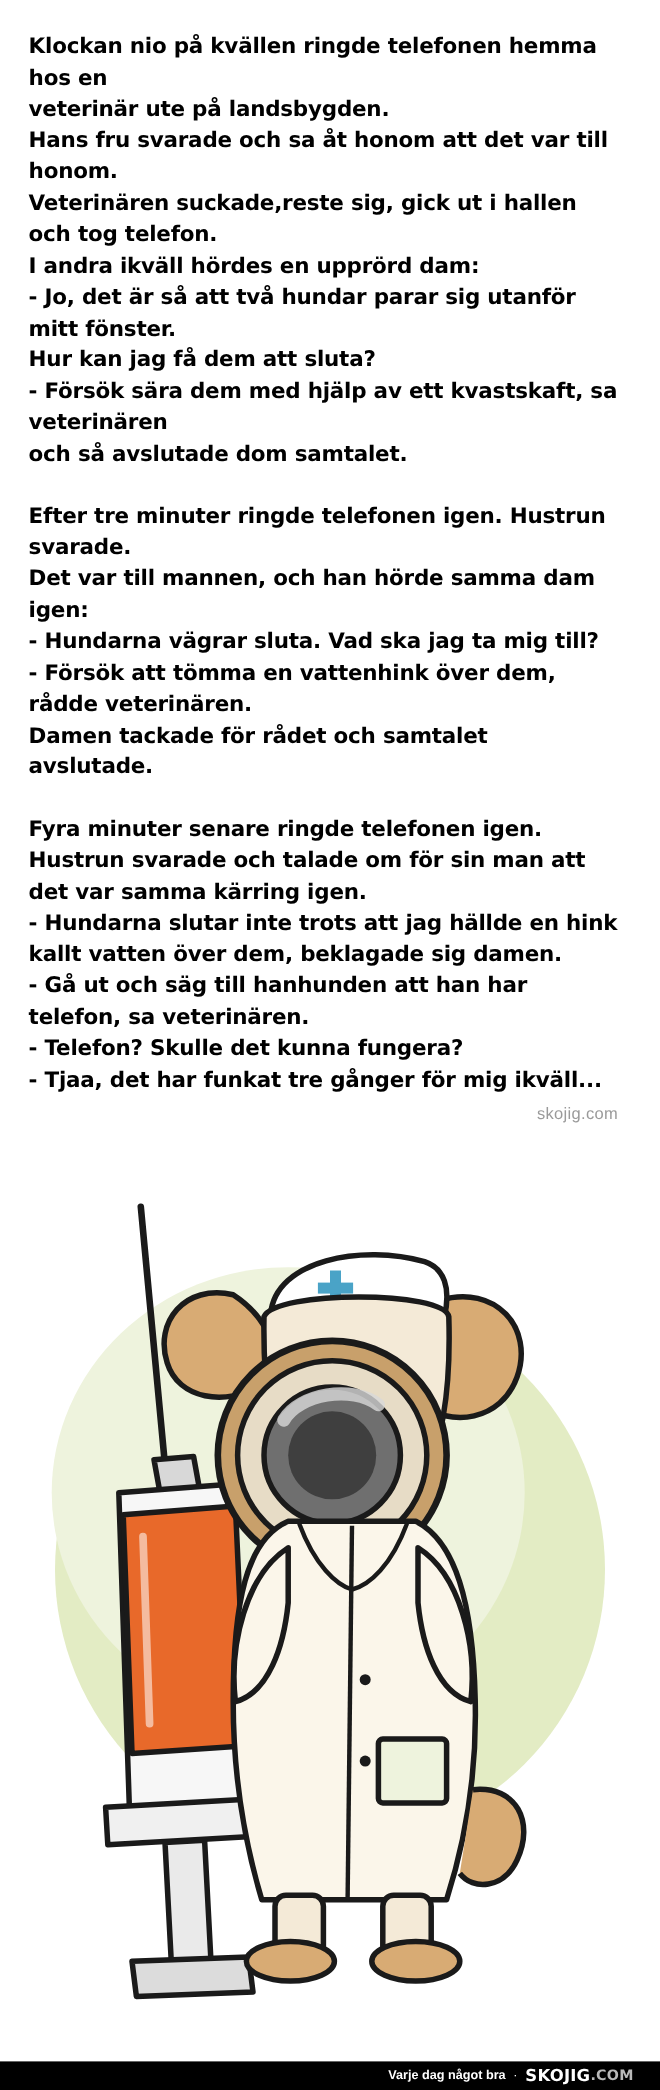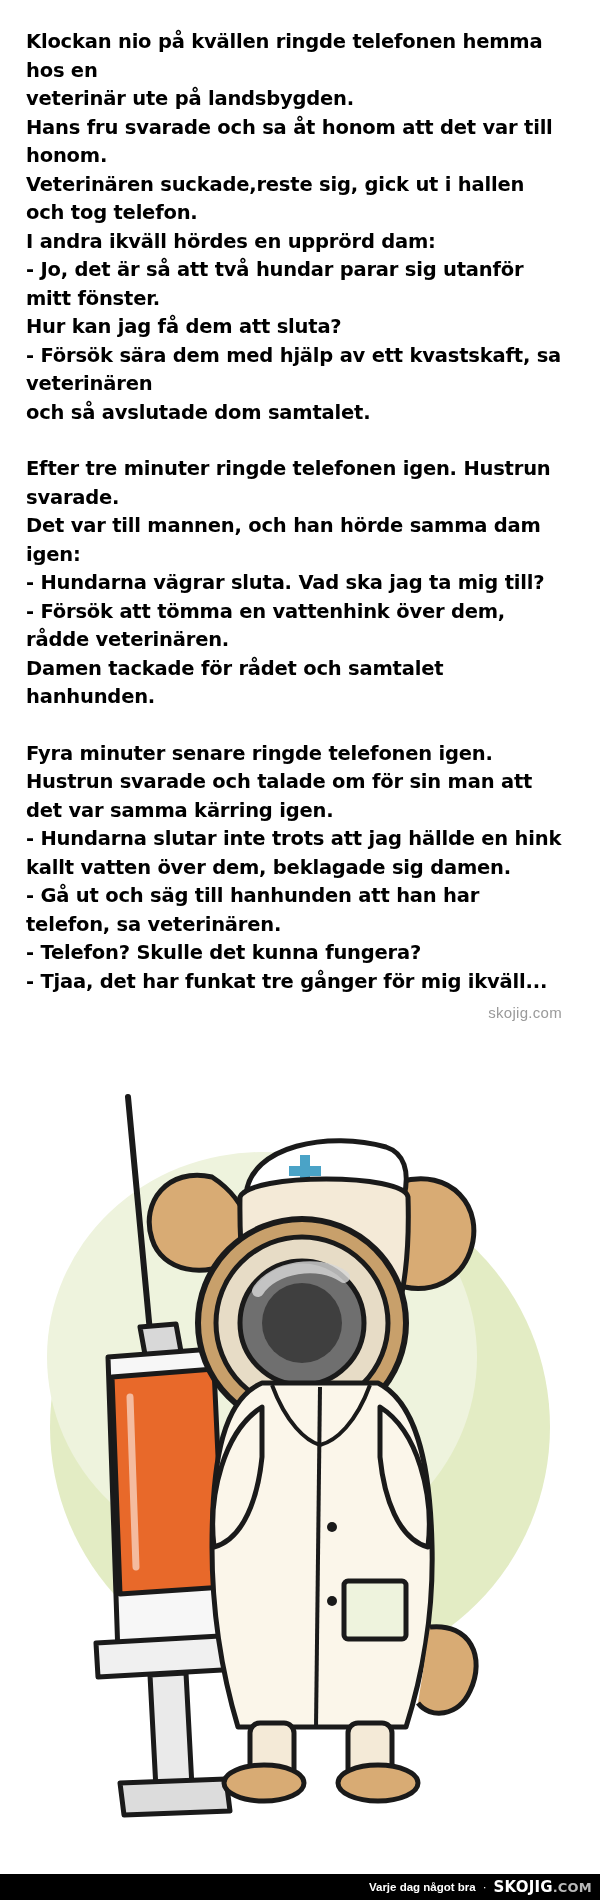--- a/index.html
+++ b/index.html
@@ -69,21 +69,21 @@
     left: 0;
     bottom: 0;
     width: 600px;
     height: 26px;
     background: #000000;
     color: #ffffff;
     display: flex;
     align-items: center;
     justify-content: flex-end;
     box-sizing: border-box;
-    padding-right: 8px;
+    padding-right: 24px;
   }
   .footer .tag {
     font-family: "Liberation Sans", sans-serif;
     font-size: 11.5px;
     font-weight: bold;
     color: #ffffff;
     margin-right: 7px;
   }
   .footer .dot {
     font-size: 11.5px;
@@ -133,21 +133,21 @@
 
     <p class="para">
       <span class="line">Efter tre minuter ringde telefonen igen. Hustrun</span>
       <span class="line">svarade.</span>
       <span class="line">Det var till mannen, och han hörde samma dam</span>
       <span class="line">igen:</span>
       <span class="line">- Hundarna vägrar sluta. Vad ska jag ta mig till?</span>
       <span class="line">- Försök att tömma en vattenhink över dem,</span>
       <span class="line">rådde veterinären.</span>
       <span class="line">Damen tackade för rådet och samtalet</span>
-      <span class="line">hanhunden.</span>
+      <span class="line">avslutade.</span>
     </p>
 
     <div class="para-gap"></div>
 
     <p class="para">
       <span class="line">Fyra minuter senare ringde telefonen igen.</span>
       <span class="line">Hustrun svarade och talade om för sin man att</span>
       <span class="line">det var samma kärring igen.</span>
       <span class="line">- Hundarna slutar inte trots att jag hällde en hink</span>
       <span class="line">kallt vatten över dem, beklagade sig damen.</span>

